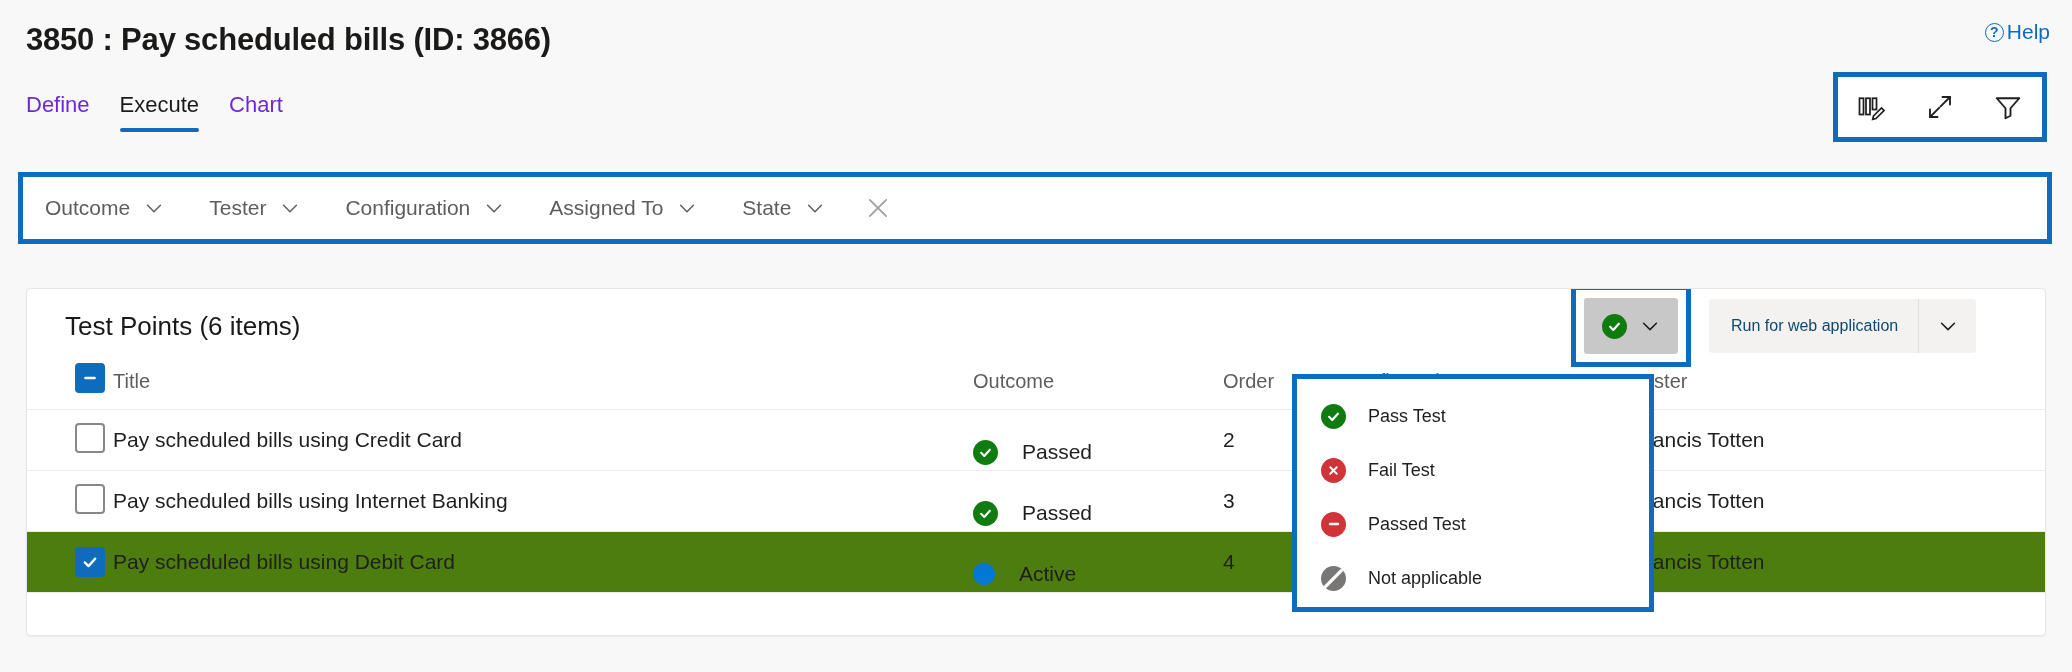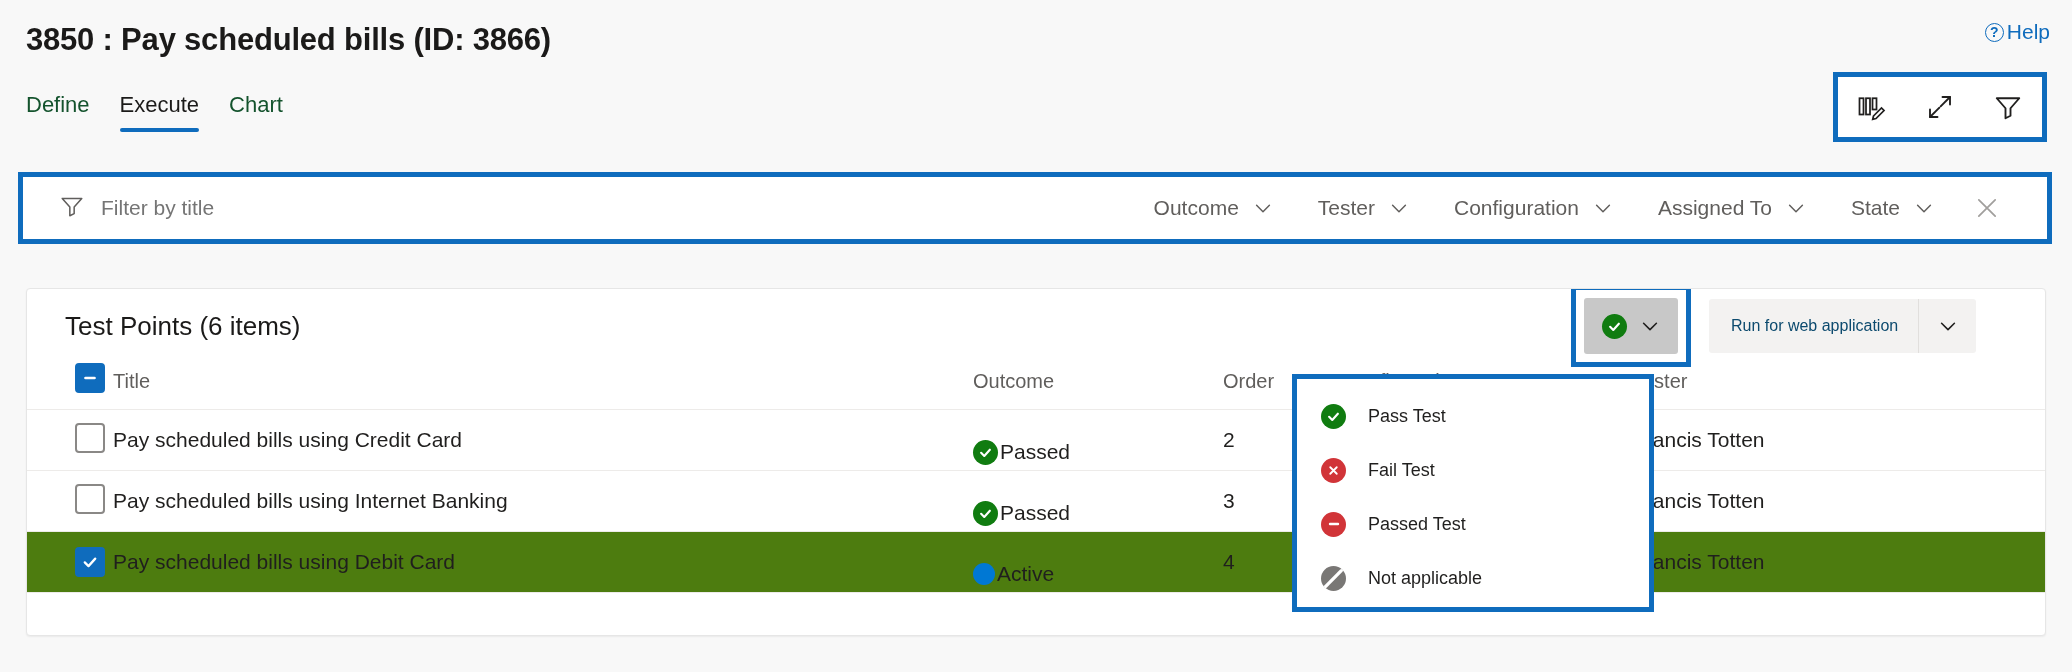--- a/index.html
+++ b/index.html
@@ -26,21 +26,21 @@
   }
   .help-link .qmark {
     width:19px; height:19px; border:1.6px solid #0f6cbd; border-radius:50%;
     display:flex; align-items:center; justify-content:center;
     font-size:14px; line-height:1; font-weight:600; margin-right:1px;
   }
 
   
   .tabs { position:absolute; left:26px; top:92px; display:flex; gap:30px; }
   .tab {
-    position:relative; font-size:22px; color:#14532d; cursor:pointer;
+    position:relative; font-size:22px; color:#6d28d9; cursor:pointer;
     padding-bottom:14px; white-space:nowrap;
   }
   .tab.active { color:#1b1a19; font-weight:400; }
   .tab.active::after {
     content:""; position:absolute; left:0; right:0; bottom:0;
     height:4px; background:#0f6cbd; border-radius:2px;
   }
 
   
   .toolbar-hl {
@@ -124,21 +124,21 @@
   
   .cb {
     width:30px; height:30px; border:2px solid #8a8886; border-radius:4px;
     background:#fff; display:inline-flex; align-items:center; justify-content:center;
     cursor:pointer;
   }
   .cb.checked { background:#0f6cbd; border-color:#0f6cbd; }
   .cb.indeterminate { background:#0f6cbd; border-color:#0f6cbd; }
 
   
-  .outcome-cell { display:flex; align-items:center; gap:2px;margin-top:24px; }
+  .outcome-cell { display:flex; align-items:center; gap:24px;margin-top:24px; }
   .dot-blue { width:22px; height:22px; border-radius:50%; background:#0078d4; flex:0 0 auto; }
 
   
   .ico-circle { width:25px; height:25px; border-radius:50%; display:inline-flex; align-items:center; justify-content:center; flex:0 0 auto; }
   .ico-pass { background:#107c10; }
   .ico-fail { background:#d13438; }
   .ico-block { background:#d13438; }
   .ico-na { background:#797775; }
 
   
@@ -186,28 +186,20 @@
     </svg>
   </div>
   <div class="tb-icon">
     <svg width="30" height="30" viewBox="0 0 24 24" fill="none" stroke="#201f1e" stroke-width="1.5" stroke-linejoin="round">
       <path d="M3 5h18l-7 8v6l-4 2v-8z"></path>
     </svg>
   </div>
 </div>
 
 <div class="filter-hl">
-  <div class="filter-input-wrap">
-    <span>
-      <svg width="26" height="26" viewBox="0 0 24 24" fill="none" stroke="#605e5c" stroke-width="1.4" stroke-linejoin="round">
-        <path d="M3 5h18l-7 8v6l-4 2v-8z"></path>
-      </svg>
-    </span>
-    <input class="filter-text" type="text" placeholder="Filter by title" style="">
-  </div>
 
   <div class="filter-pills">
     <div class="pill">
       <span>Outcome</span>
       <svg width="22" height="22" viewBox="0 0 24 24" fill="none" stroke="#605e5c" stroke-width="1.6" stroke-linecap="round" stroke-linejoin="round">
           <path d="M5 9l7 7 7-7"></path>
         </svg>
     </div>
     <div class="pill">
       <span>Tester</span>

